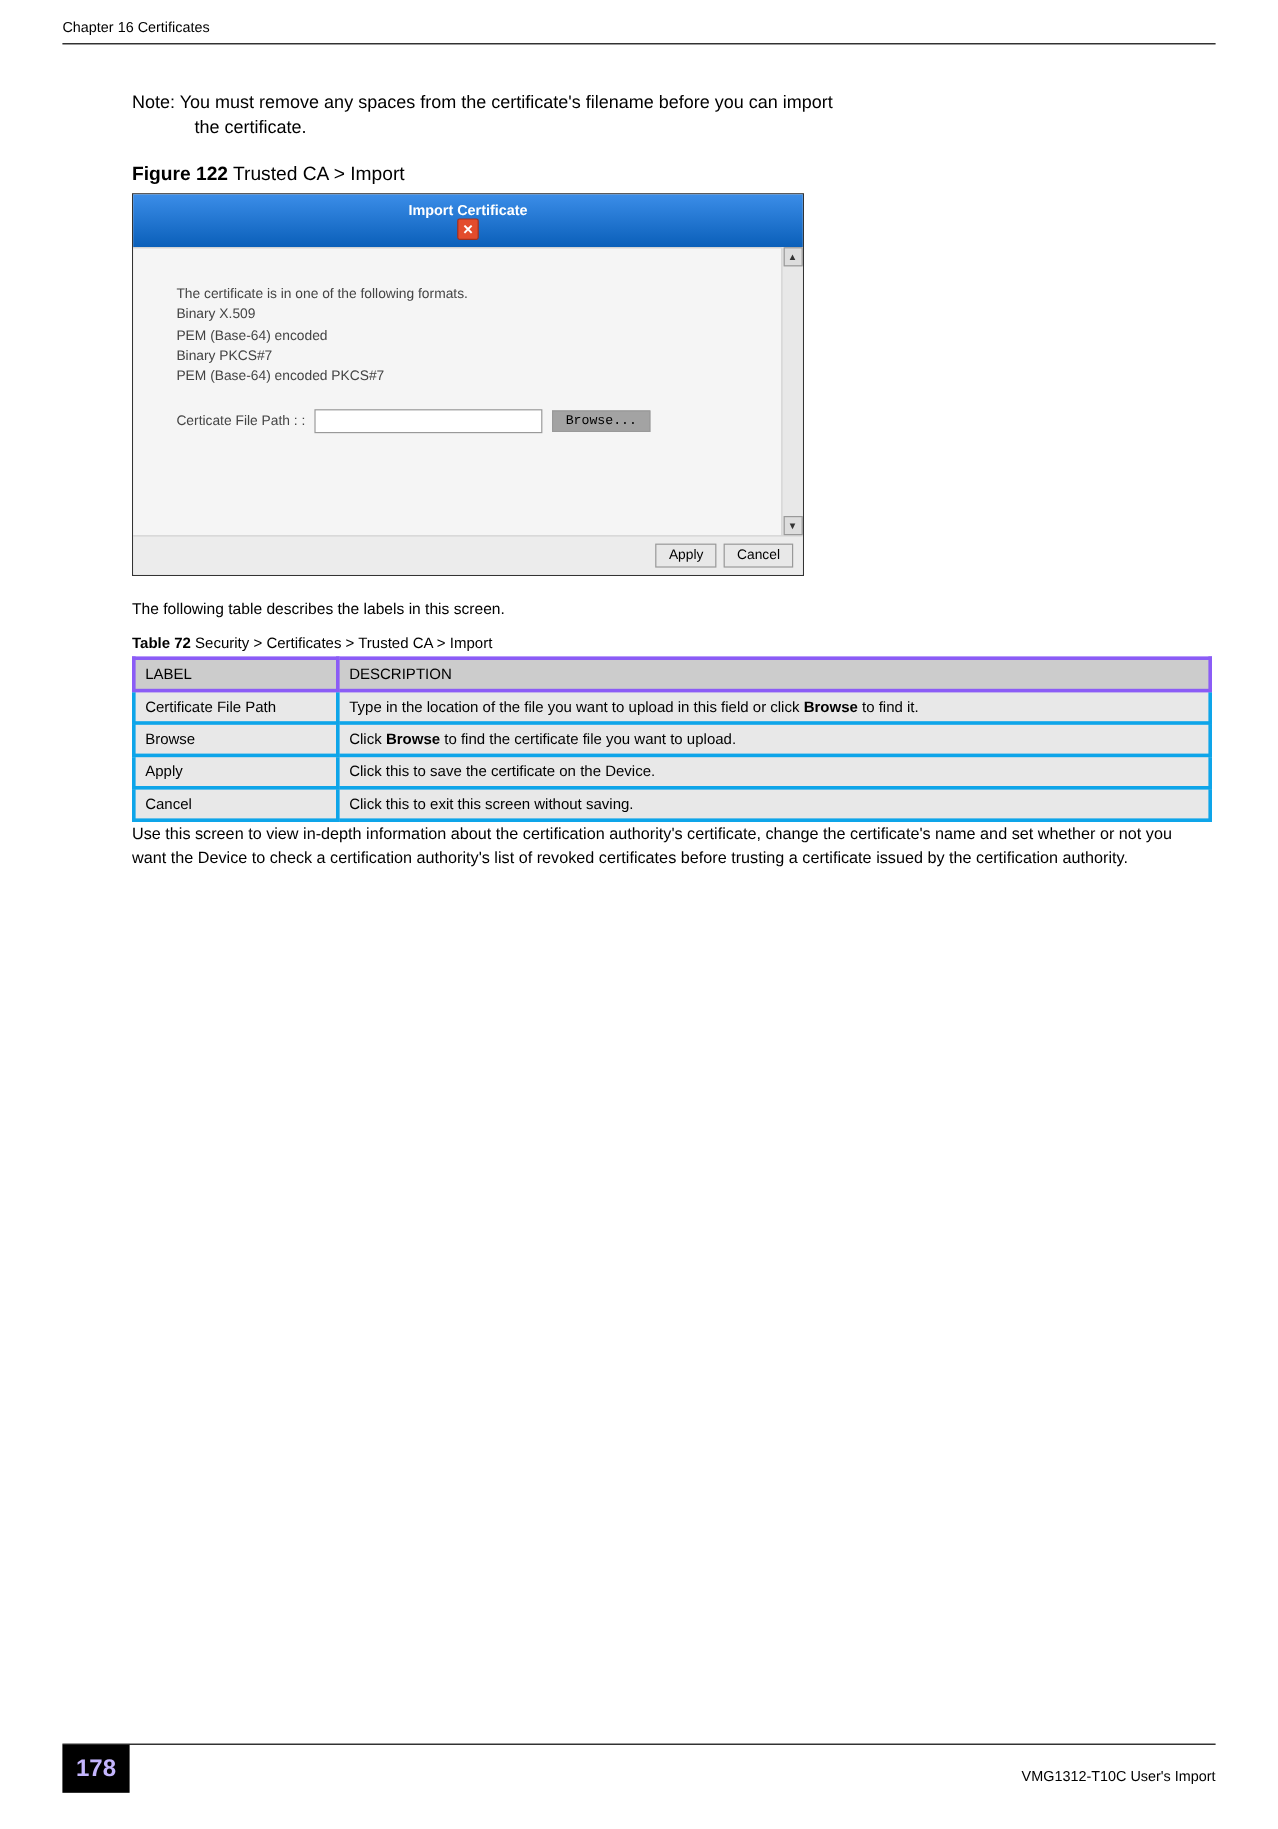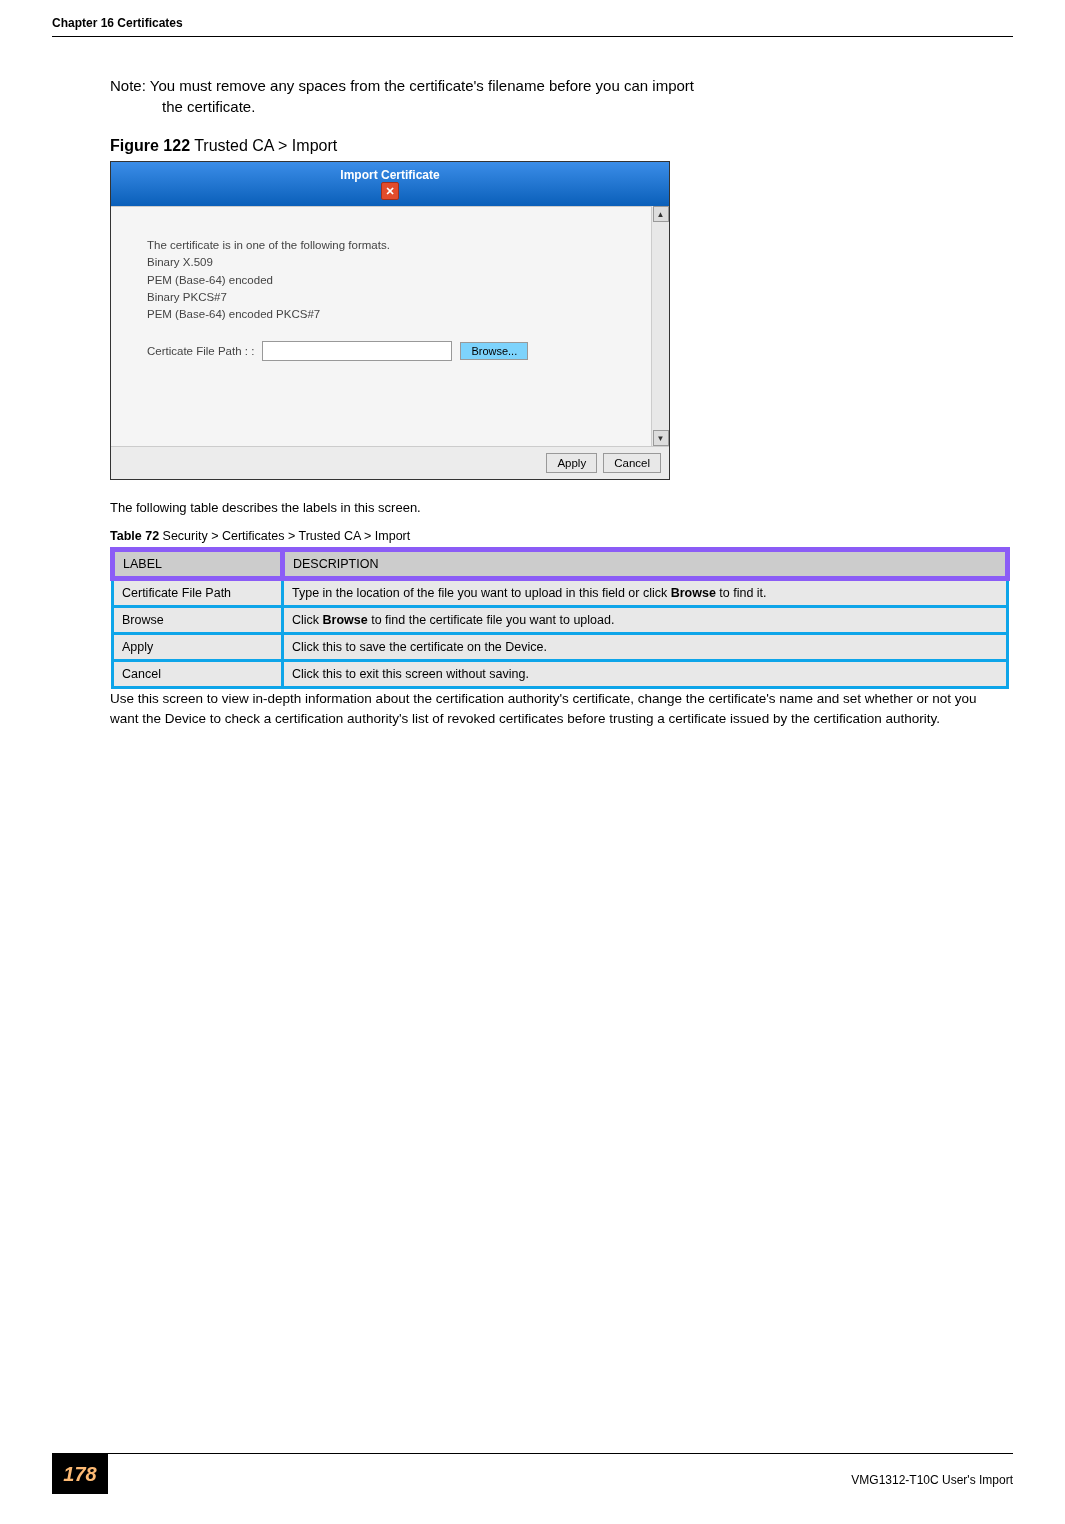--- a/index.html
+++ b/index.html
@@ -18,21 +18,20 @@
       padding: 0;
     }
     .header-row {
       display: flex;
       justify-content: space-between;
       padding: 16px 52px 6px 52px;
       font-size: 12px;
     }
     .header-left {
       text-align: center;
-      font-weight: bold;
     }
     .header-rule {
       border: none;
       border-top: 1px solid #000;
       margin: 0 52px;
     }
     .content {
       padding: 20px 52px 0 110px;
     }
     .note {
@@ -129,22 +128,22 @@
     .dialog-filepath-input {
       width: 190px;
       height: 20px;
       border: 1px solid #999;
       background: #fff;
     }
     .dialog-browse-btn {
       padding: 2px 10px;
       font-size: 11px;
       border: 1px solid #999;
-      background: #7dd3fc;
-      font-family: Liberation Sans, sans-serif;
+      background: #a3a3a3;
+      font-family: Liberation Mono, monospace;
     }
     .dialog-footer {
       background: #ececec;
       padding: 6px 8px;
       display: flex;
       justify-content: flex-end;
       gap: 6px;
       border-top: 1px solid #ccc;
     }
     .dialog-footer button {
@@ -167,21 +166,21 @@
     }
     .desc-table {
       border-collapse: collapse;
       width: 900px;
       font-size: 12.5px;
     }
     .desc-table th {
       background: #cccccc;
       text-align: left;
       padding: 5px 8px;
-      border: 5px solid #8b5cf6;
+      border: 3px solid #8b5cf6;
       font-weight: normal;
     }
     .desc-table td {
       background: #e8e8e8;
       padding: 5px 8px;
       border: 3px solid #0ea5e9;
       vertical-align: top;
     }
     .desc-table td:first-child {
       width: 170px;
@@ -209,29 +208,28 @@
       border-top: 1px solid #000;
       margin-bottom: 0;
     }
     .footer-row {
       display: flex;
       justify-content: space-between;
       align-items: center;
     }
     .page-number {
       background: #000;
-      color: #fdba74;
+      color: #c4b5fd;
       font-weight: bold;
       font-size: 20px;
       width: 56px;
       height: 40px;
       display: flex;
       align-items: center;
       justify-content: center;
-      font-style: italic;
     }
     .footer-guide {
       font-size: 12px;
       padding-top: 12px;
     }
   </style>
 </head>
 <body>
 
 <div class="header-row">

